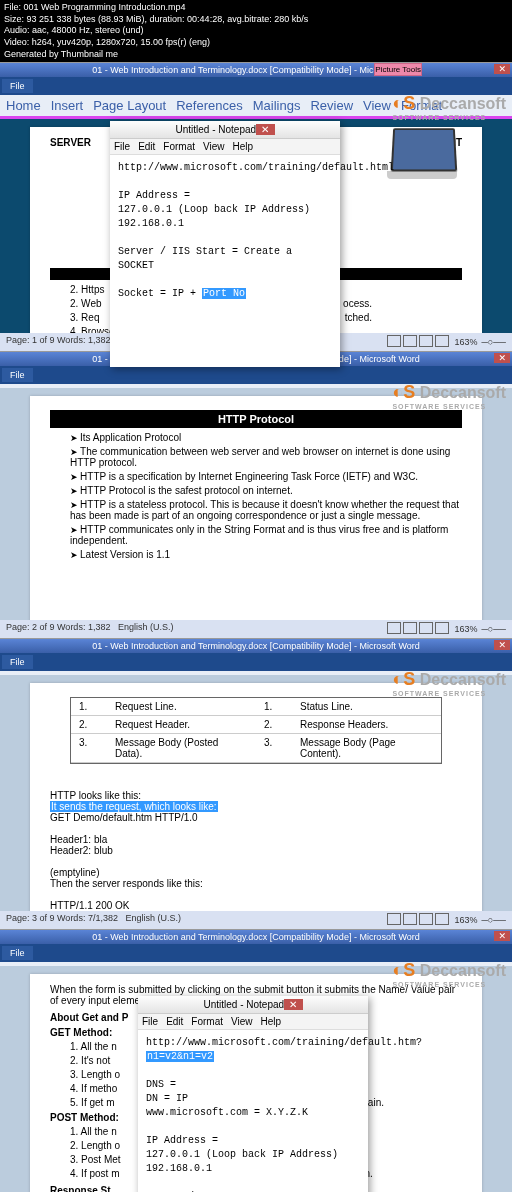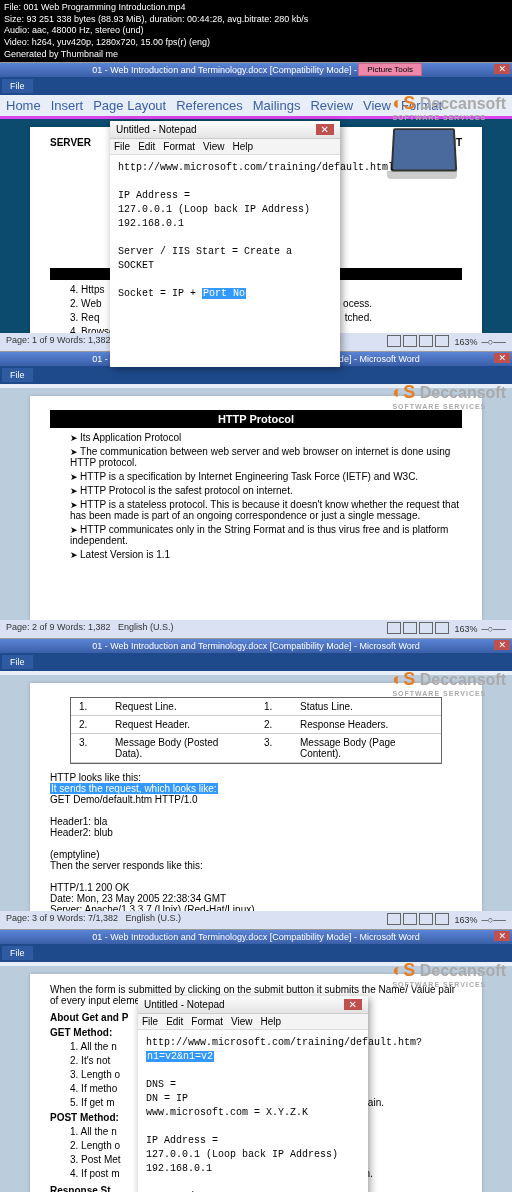--- a/index.html
+++ b/index.html
@@ -12,39 +12,39 @@
 .file-btn.active{background:#2d5aa0}
 .ribbon{background:#e8eef7;padding:3px 6px;font-size:13px;border-bottom:4px solid #d946ef}
 .ribbon span{margin-right:10px;color:#3a5fa8}
 .brand{position:absolute;right:6px;top:30px;font-size:16px;font-weight:bold;color:#aaa;z-index:5}
 .brand .o{color:#e67e22;font-size:18px}
 .doc{background:#fff;margin:8px 30px;padding:10px 20px;min-height:160px;box-shadow:0 0 3px rgba(0,0,0,.2);position:relative;font-size:10px}
 .statusbar{background:#d9e1f2;font-size:9px;padding:2px 6px;color:#333;display:flex;justify-content:space-between}
 .statusbar .right{display:flex;gap:4px;align-items:center}
 .zoom-icons span{display:inline-block;width:12px;height:10px;border:1px solid #666;margin:0 1px}
 .notepad{position:absolute;background:#f0f0f0;box-shadow:2px 2px 8px rgba(0,0,0,.4);z-index:20;font-size:10px}
-.np-title{background:linear-gradient(#fdfdfd,#e4e4e4);padding:3px 6px;font-size:10px;border-bottom:1px solid #ccc;display:flex;justify-content:space-between}
+.np-title{background:linear-gradient(#fdfdfd,#e4e4e4);padding:3px 6px;font-size:10px;border-bottom:1px solid #ccc;display:flex;justify-content:center}
 .np-x{background:#c0504d;color:#fff;padding:0 5px;cursor:pointer}
 .np-menu{background:#f4f4f4;padding:2px 4px;font-size:10px;border-bottom:1px solid #ddd}
 .np-menu span{margin-right:8px}
 .np-body{background:#fff;padding:6px 8px;font-family:'Courier New',monospace;font-size:10px;line-height:1.4}
 .hl{background:#3399ff;color:#fff;padding:0 1px}
 .black-bar{background:#000;color:#fff;text-align:center;padding:3px;font-weight:bold;font-size:11px;margin:4px 0}
 .ol-item{margin:3px 0 3px 20px;font-size:10px}
 .bullet-item{margin:3px 0 3px 20px;font-size:10px}
 .arrow::before{content:"➤ ";font-size:9px}
 .table-wrap{border:1px solid #666;margin:4px 20px;font-size:10px}
 .table-wrap .row{display:flex;border-bottom:1px solid #ccc}
 .table-wrap .cell{flex:1;padding:3px 8px}
 .table-wrap .cell.num{flex:0 0 20px}
 .sect-head{font-weight:bold;margin-top:6px}
 .laptop{position:absolute;right:10px;top:0;width:80px;height:60px}
 .laptop-screen{width:60px;height:40px;background:#4a6a9e;border:2px solid #333;transform:perspective(100px) rotateX(10deg);border-radius:2px}
 .laptop-base{width:70px;height:8px;background:#ccc;margin-left:-5px;border-radius:0 0 4px 4px}
-.pink-box{position:absolute;background:#e8a;border:1px solid #c68;padding:1px 8px;font-size:8px;z-index:30}
+.pink-box{position:absolute;background:#e8a;border:1px solid #c68;padding:1px 0;font-size:8px;z-index:30}
 </style>
 </head>
 <body>
 
 <div class="vlc-info">
 <div>File: 001 Web Programming Introduction.mp4</div>
     <div>Size: 93 251 338 bytes (88.93 MiB), duration: 00:44:28, avg.bitrate: 280 kb/s</div>
     <div>Audio: aac, 48000 Hz, stereo (und)</div>
     <div>Video: h264, yuv420p, 1280x720, 15.00 fps(r) (eng)</div>
     <div>Generated by Thumbnail me</div>
@@ -62,21 +62,21 @@
 <div class="doc" style="height:200px">
 <div style="display:flex;justify-content:space-between;font-weight:bold">
           <span>SERVER</span>
           <span>CLIENT</span>
         </div>
 <div class="laptop">
           <div class="laptop-screen"></div>
           <div class="laptop-base"></div>
         </div>
 <div class="black-bar" style="height:6px;margin-top:120px"></div>
-<div class="ol-item"><span>4.  Https</span></div>
+<div class="ol-item"><span>2.  Https</span></div>
 <div class="ol-item"><span>2.  Web</span><span style="float:right;margin-right:90px">ocess.</span></div>
 <div class="ol-item"><span>3.  Req</span><span style="float:right;margin-right:90px">tched.</span></div>
 <div class="ol-item">4.  Browser now submits the request to Http Server.</div>
 
 </div>
 </div>
 <div class="notepad" style="top:58px;left:110px;width:230px">
 <div class="np-title">
         <span>Untitled - Notepad</span>
         <span class="np-x">✕</span>
@@ -146,21 +146,21 @@
             <div class="cell num">2.</div>
             <div class="cell">Response Headers.</div>
           </div>
 <div class="row">
             <div class="cell num">3.</div>
             <div class="cell">Message Body (Posted Data).</div>
             <div class="cell num">3.</div>
             <div class="cell">Message Body (Page Content).</div>
           </div>
 </div>
-<div style="margin-top:8px">HTTP looks like this:</div>
+<div style="margin-top:26px">HTTP looks like this:</div>
 <div><span class="hl">It sends the request, which looks like:</span></div>
 <div>GET Demo/default.htm HTTP/1.0</div><br>
 <div>Header1: bla</div>
 <div>Header2: blub</div><br>
 <div>(emptyline)</div>
 <div>Then the server responds like this:</div><br>
 <div>HTTP/1.1 200 OK</div>
 <div>Date: Mon, 23 May 2005 22:38:34 GMT</div>
 <div>Server: Apache/1.3.3.7 (Unix) (Red-Hat/Linux)</div>
 

